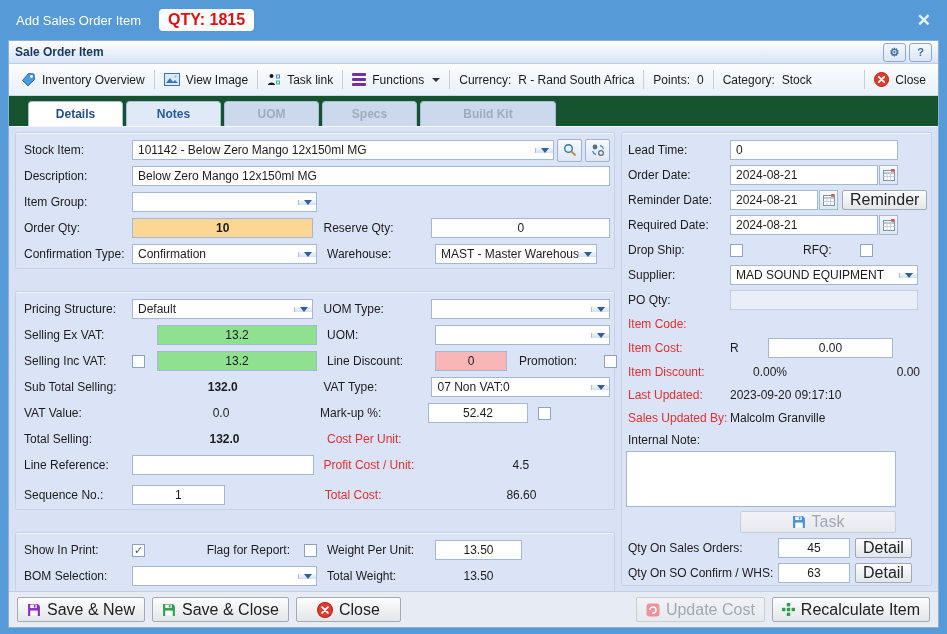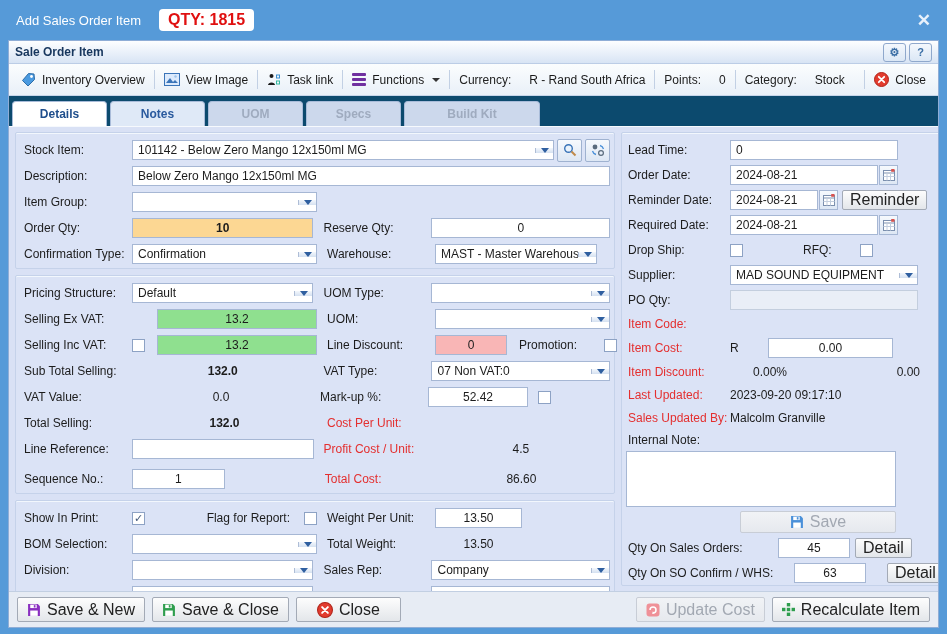--- a/index.html
+++ b/index.html
@@ -11,36 +11,36 @@
   .tb-close{margin-left:auto;color:#e8f1fb;font-size:17px;font-weight:bold;cursor:default;}
   
   .window{position:absolute;left:8px;right:8px;top:40px;bottom:6px;background:#d9e1f5;border:1px solid #8fadd6;display:flex;flex-direction:column;box-sizing:border-box;}
   .panel-header{height:22px;flex:none;background:linear-gradient(#fdfeff,#d8e4f4);border-bottom:1px solid #bccde6;display:flex;align-items:center;padding:0 6px;color:#17365d;font-weight:bold;font-size:12px;}
   .ph-spacer{flex:1;}
   .hdr-btn{width:21px;height:17px;border:1px solid #8fa8cc;border-radius:3px;background:linear-gradient(#f4f8fd,#dbe7f5);display:flex;align-items:center;justify-content:center;font-size:11px;color:#3a6ea5;margin-left:3px;font-weight:bold;}
   
   .toolbar{height:31px;flex:none;background:linear-gradient(#fbfdfe,#e9f0f8);border-bottom:1px solid #c6d5ea;display:flex;align-items:center;padding:0 4px;font-size:12px;color:#1a1a1a;white-space:nowrap;}
   .tb-item{display:flex;align-items:center;gap:6px;padding:0 8px;}
   .tb-sep{width:1px;height:19px;background:#c2d0e4;margin:0 1px;flex:none;}
-  .tb-kv{display:flex;align-items:center;gap:18px;padding:0 8px;}
+  .tb-kv{display:flex;align-items:center;gap:7px;padding:0 8px;}
   .tb-kv .k{color:#222;}
   .caret{width:0;height:0;border-left:4px solid transparent;border-right:4px solid transparent;border-top:4px solid #333;margin-left:2px;}
   .burger{display:flex;flex-direction:column;gap:2px;}
   .burger span{display:block;width:14px;height:3px;background:#7030a0;border-radius:1px;}
   .tb-right{margin-left:auto;display:flex;align-items:center;}
   
-  .tabstrip{height:27px;flex:none;background:#0c4a6e;display:flex;align-items:flex-end;padding:3px 3px 0 3px;gap:3px;border-bottom:1px solid #f6f9fd;}
+  .tabstrip{height:27px;flex:none;background:#14532d;display:flex;align-items:flex-end;padding:3px 3px 0 19px;gap:3px;border-bottom:1px solid #f6f9fd;}
   .tab{width:95px;flex:none;text-align:center;font-weight:bold;font-size:12px;padding:5px 0 5px;border:1px solid #a9bcd9;border-bottom:none;border-radius:4px 4px 0 0;box-sizing:border-box;}
   .tab.active{background:#ffffff;color:#1f4e8c;}
   .tab.enabled{background:#dfe9f7;color:#2a5a9e;}
   .tab.disabled{background:#ccd8ec;color:#9fabbf;}
   .tab.wide{width:136px;}
   
   .formarea{flex:1;display:flex;gap:6px;padding:5px 6px;font-size:12px;color:#1c1c1c;overflow:hidden;box-sizing:border-box;}
-  .left-col{width:600px;flex:none;display:flex;flex-direction:column;gap:6px;}
+  .left-col{width:600px;flex:none;display:flex;flex-direction:column;gap:22px;}
   .right-col{flex:1;}
   .grp{border:1px solid #c5d2ea;background:#dbe3f6;border-radius:2px;padding:6px 4px 2px 4px;box-shadow:inset 0 1px 0 #f2f7fd;box-sizing:border-box;}
   .row{display:flex;align-items:center;height:22px;margin-bottom:4px;}
   .lbl{width:112px;flex:none;padding-left:4px;box-sizing:border-box;}
   .lbl.red,.red{color:#e42f2f;}
   .mid-lbl{width:118px;flex:none;padding-left:10px;box-sizing:border-box;}
   .zoneA{width:185px;flex:none;display:flex;align-items:center;height:100%;}
   .zoneB{width:182px;flex:none;display:flex;align-items:center;height:100%;}
   .inp{background:#fff;border:1px solid #a6b7d4;height:20px;box-sizing:border-box;display:flex;align-items:center;padding:0 5px;overflow:hidden;white-space:nowrap;}
   .inp.c{justify-content:center;}
@@ -482,29 +482,29 @@
           <div class="save-row">
             <span class="btn disabled save-btn">
               <span>
                   <svg width="14" height="14" viewBox="0 0 13 13">
                     <path d="M1 1 H10 L12 3 V12 H1 Z" fill="#4a90d9"></path>
                     <rect x="3" y="1.5" width="6" height="3.2" fill="#fff"></rect>
                     <rect x="3" y="7" width="7" height="5" fill="#fff"></rect>
                     <rect x="6.3" y="2" width="1.6" height="2.2" fill="#4a90d9"></rect>
                   </svg>
                 </span>
-              <span>Save</span>
+              <span>Task</span>
             </span>
           </div>
           <div class="row">
             <span class="rlbl b" style="width:152px;">Qty On Sales Orders:</span>
             <div class="inp c" style="width:72px;">45</div>
             <span class="btn small" style="margin-left:5px;">Detail</span>
           </div>
-          <div class="row" style="margin-bottom:0;gap:16px;">
+          <div class="row" style="margin-bottom:0;">
             <span class="rlbl b" style="width:152px;">Qty On SO Confirm / WHS:</span>
             <div class="inp c" style="width:72px;">63</div>
             <span class="btn small" style="margin-left:5px;">Detail</span>
           </div>
         </div>
       </div>
     </div>
 
     <div class="footer">
       <span class="btn">

